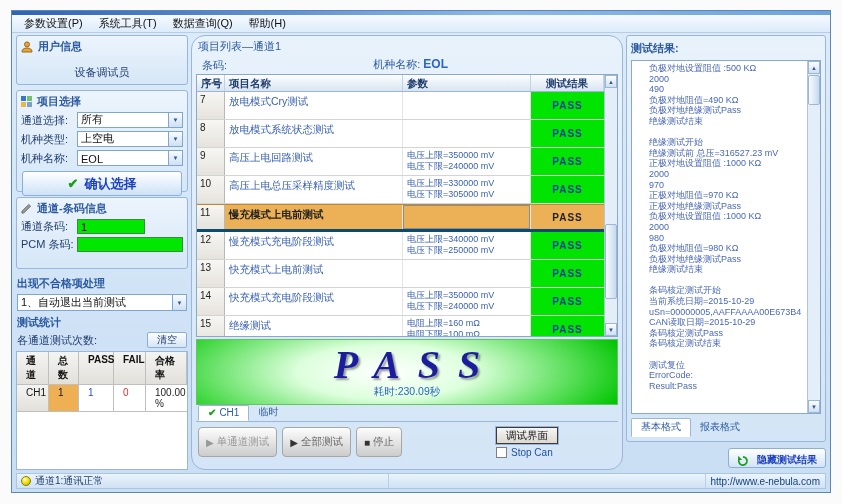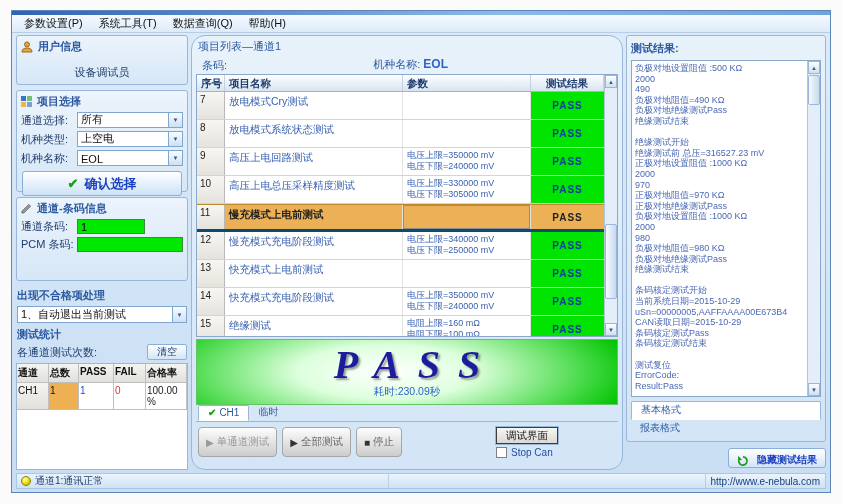--- a/index.html
+++ b/index.html
@@ -35,21 +35,21 @@
   .green-input { background:#00e800; border:1px solid #3c8a3c; height:15px; color:#000;
     padding-left:3px; font-size:11px; display:flex; align-items:center; }
   .fail-title { color:#2c5aa0; font-weight:bold; margin:2px 0 3px; }
   .stats-title { color:#2c5aa0; font-weight:bold; margin:1px 0 2px; }
   .stats-count-row { display:flex; align-items:center; justify-content:space-between; margin-bottom:3px; color:#1f3d6e; }
   .clear-btn { width:40px; height:16px; border:1px solid #8ab0d8; border-radius:2px; font-size:10px;
     background:linear-gradient(#fdfeff,#d5e5f5); color:#1f3d6e; display:flex; align-items:center; justify-content:center; cursor:pointer; }
   .stats-body { flex:1; background:#fff; border:1px solid #9ab6d8; overflow:hidden; }
   .stats-grid { display:grid; grid-template-columns:32px 30px 35px 32px 1fr; font-size:10px; }
   .stats-grid > div { border-right:1px solid #bfbfbf; border-bottom:1px solid #bfbfbf;
-    padding:2px 1px; min-height:16px; }
+    padding:2px 9px; min-height:16px; }
   .sth { background:linear-gradient(#f4f4f2,#e2e0da); font-weight:bold; color:#111; }
   .c-ch { background:linear-gradient(#f4f4f2,#e2e0da); color:#111; }
   .c-total { background:#eeb052; color:#111; }
   .c-pass { color:#1f4fd0; }
   .c-fail { color:#e03030; }
   .c-rate { color:#222; }
 
   
   .main { flex:1; display:flex; flex-direction:column; border:1px solid #9ab6d8; border-radius:14px;
     background:linear-gradient(#e8f2fb,#d3e5f6); padding:2px 4px 3px; min-width:0; }
@@ -111,23 +111,23 @@
     display:flex; align-items:center; justify-content:center; cursor:pointer; }
   .stopcan { display:flex; align-items:center; gap:4px; font-size:10px; color:#2050a0; }
   .checkbox { width:11px; height:11px; background:#fff; border:1px solid #808080; }
 
   
   .right-col { width:200px; display:flex; flex-direction:column; }
   .right { flex:1; border:1px solid #9ab6d8; border-radius:3px; padding:4px;
     background:linear-gradient(#e8f2fb,#d3e5f6); display:flex; flex-direction:column; min-height:0; }
   .right-title { font-size:11px; font-weight:bold; color:#2c5aa0; margin:1px 0 4px; }
   .log-wrap { flex:1; border:1px solid #8aa8cc; background:#fff; display:flex; min-height:0; }
-  .log { flex:1; font-size:9px; line-height:10.6px; color:#4a68b4; padding:2px 1px 2px 3px;
+  .log { flex:1; font-size:9px; line-height:10.6px; color:#4a68b4; padding:2px 1px 2px 17px;
     white-space:pre-wrap; word-break:break-all; overflow:hidden; }
-  .right-tabs { display:flex; margin-top:4px;flex-direction:column; }
+  .right-tabs { display:flex; margin-top:4px; }
   .hide-row { height:28px; display:flex; justify-content:flex-end; align-items:center; padding-top:4px; }
   .hide-btn { height:20px; padding:0 8px; border:1px solid #8ab0d8; border-radius:3px;
     background:linear-gradient(#ffffff,#d2e4f6); display:flex; align-items:flex-end; gap:8px;
     font-size:10px; font-weight:bold; color:#1a3fbf; cursor:pointer; }
 
   
   .statusbar { position:absolute; left:4px; right:4px; bottom:3px; height:16px; display:flex;
     align-items:center; font-size:10px; color:#1f3d6e;
     background:linear-gradient(#ebf4fc,#cfe2f4); border:1px solid #aac6e2; }
   .status-left { display:flex; align-items:center; gap:4px; padding-left:4px; width:372px;
@@ -193,21 +193,21 @@
             <span>EOL</span>
             <span class="arrow">▼</span>
           </div>
         </div>
         <div class="confirm-btn">
           <span class="chk">✔</span>
           <span>确认选择</span>
         </div>
       </div>
 
-      <div class="group" style="height:84px">
+      <div class="group" style="height:72px">
         <div class="group-header">
           <svg width="11" height="11" viewBox="0 0 12 12">
               <path d="M1 11 L1 9 L8.5 1.5 L10.5 3.5 L3 11 Z" fill="#9a9a9a" stroke="#555" stroke-width="0.8"></path>
             </svg>
           <span>通道-条码信息</span>
         </div>
         <div class="field-row">
           <span class="lbl">通道条码:</span>
           <div class="green-input" style="width:68px">1</div>
         </div>

